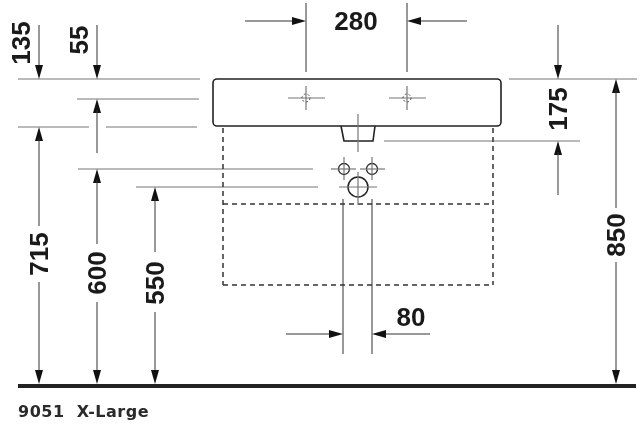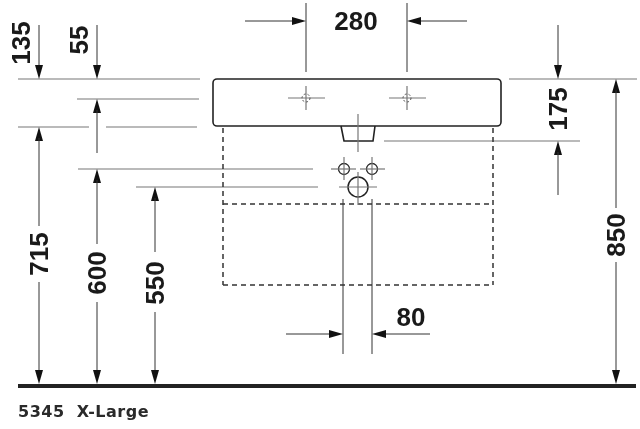--- a/index.html
+++ b/index.html
@@ -118,13 +118,13 @@
   <text class="dim-text" x="411" y="326" text-anchor="middle">80</text>
   <text class="dim-text" transform="translate(30,43) rotate(-90)" text-anchor="middle">135</text>
   <text class="dim-text" transform="translate(88,40) rotate(-90)" text-anchor="middle">55</text>
   <text class="dim-text" transform="translate(48,254) rotate(-90)" text-anchor="middle">715</text>
   <text class="dim-text" transform="translate(106,273) rotate(-90)" text-anchor="middle">600</text>
   <text class="dim-text" transform="translate(164,283) rotate(-90)" text-anchor="middle">550</text>
   <text class="dim-text" transform="translate(567,109) rotate(-90)" text-anchor="middle">175</text>
   <text class="dim-text" transform="translate(625,235) rotate(-90)" text-anchor="middle">850</text>
 </svg>
 
-<div class="caption" style="white-space:pre;">5345  X-Large</div>
+<div class="caption" style="white-space:pre;">9051  X-Large</div>
 
 </body></html>

